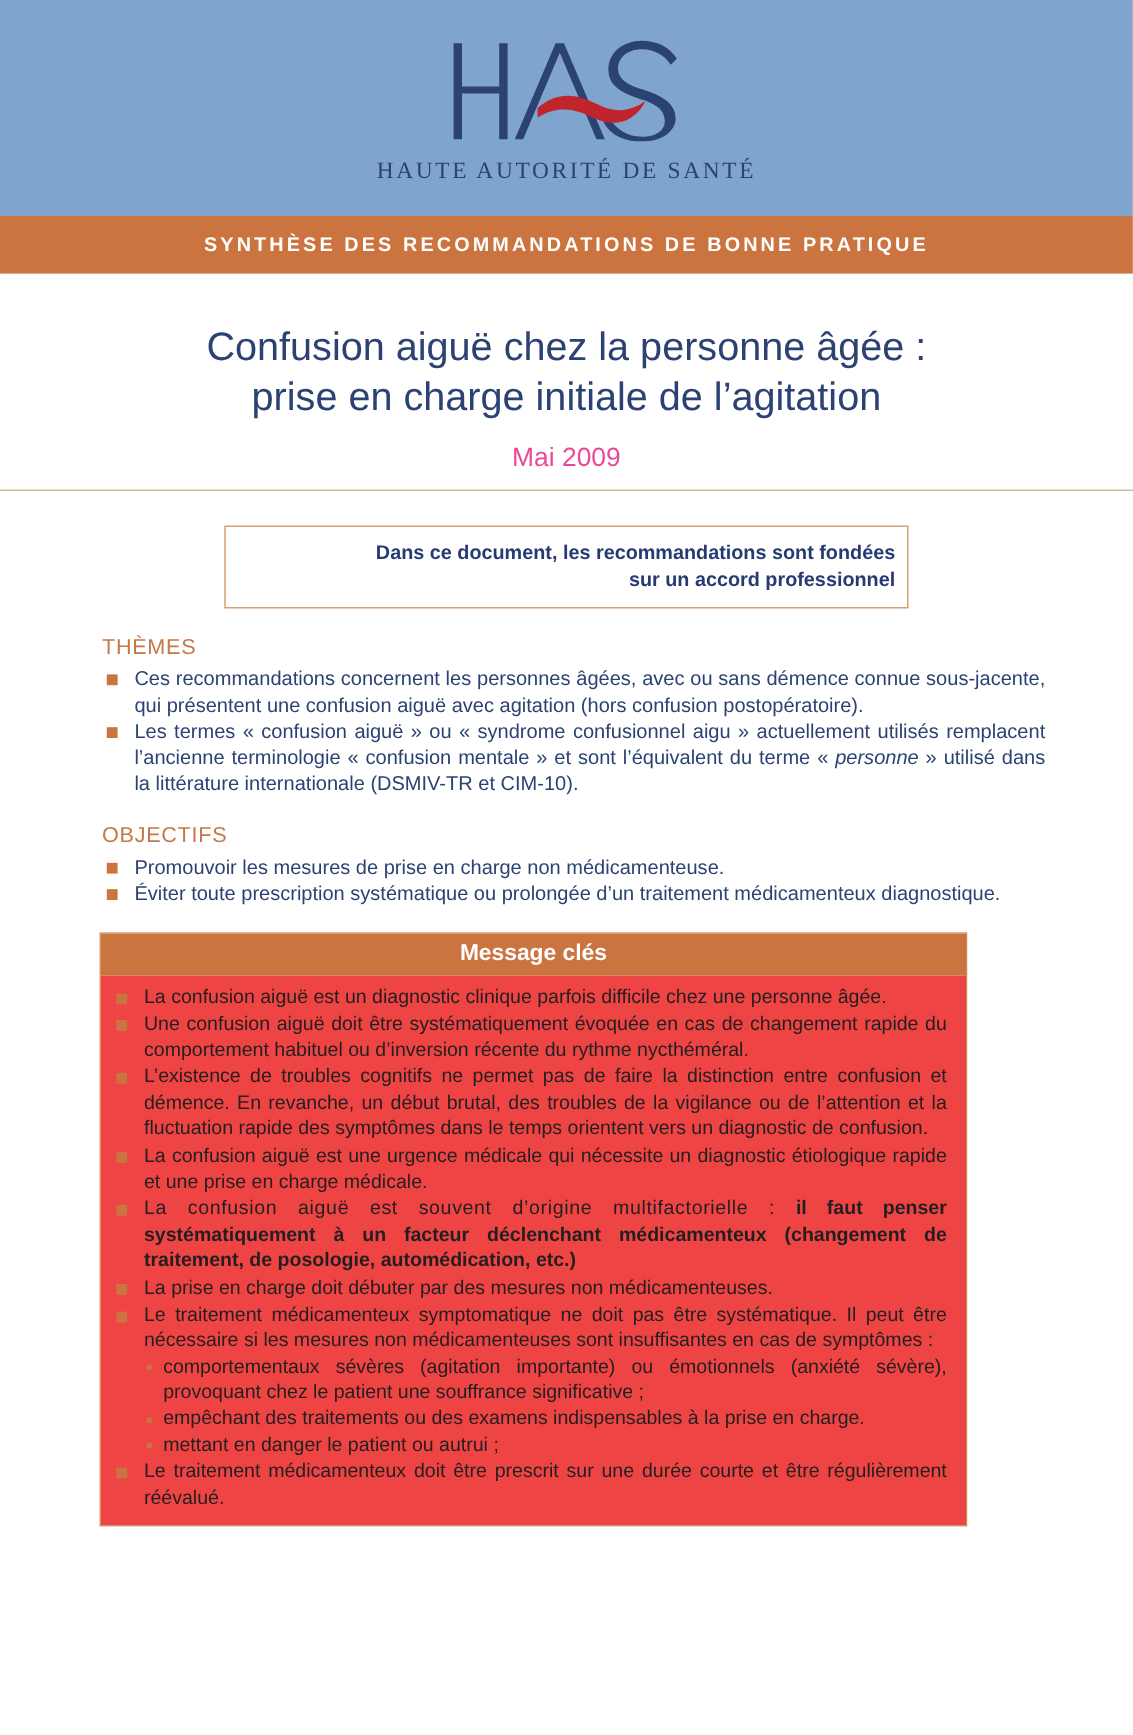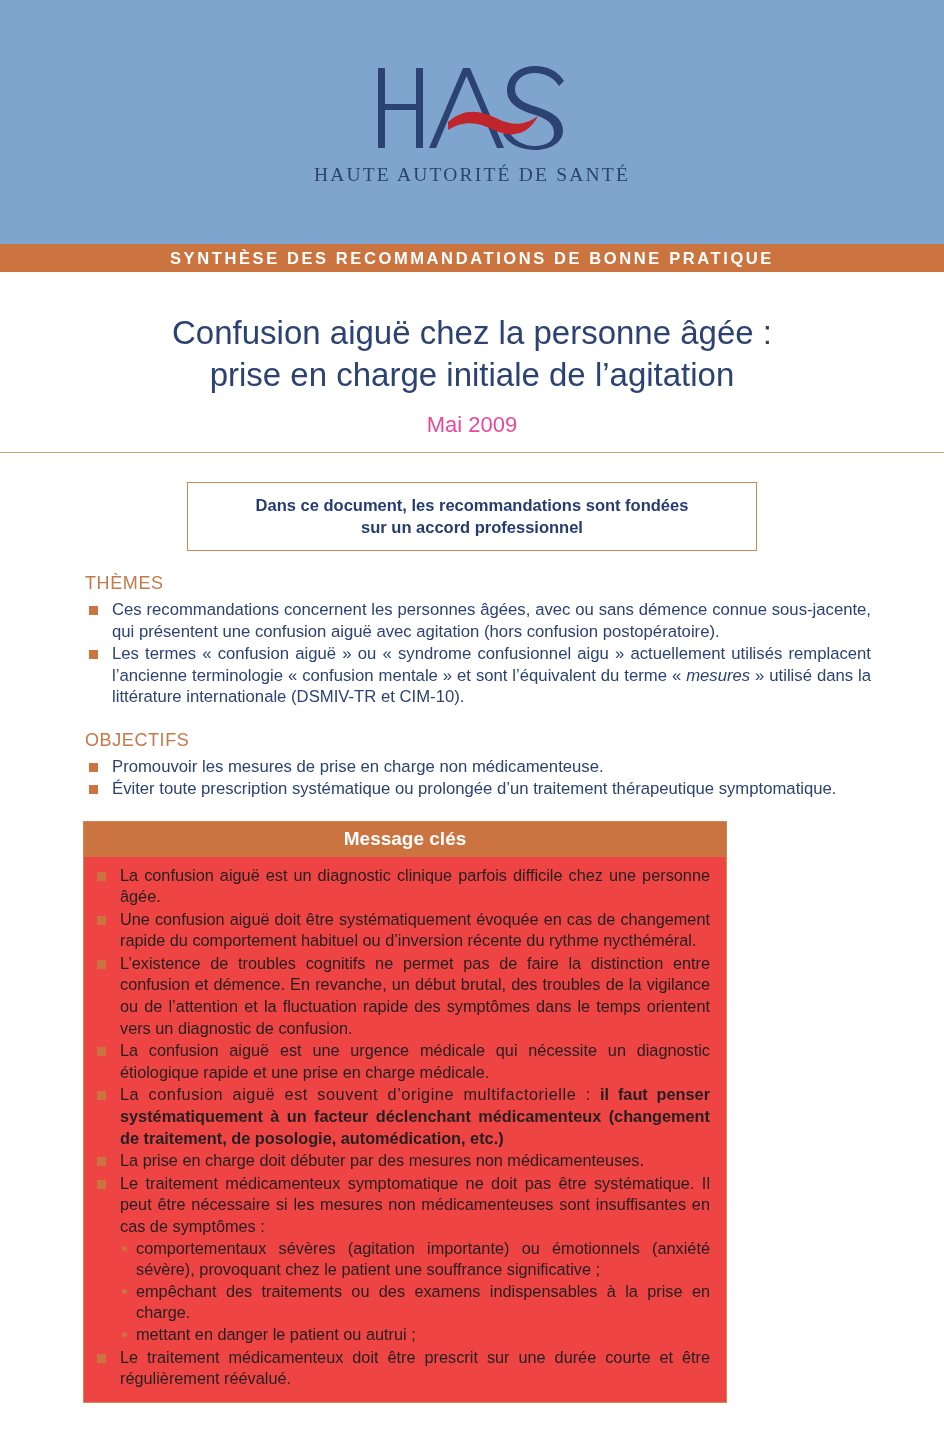--- a/index.html
+++ b/index.html
@@ -15,21 +15,21 @@
   }
   .page {
     position: relative;
     width: 944px;
     height: 1446px;
     box-sizing: border-box;
   }
 
   
   .logo-band {
-    height: 244px;
+    height: 180px;
     background: #7FA5CE;
     display: flex;
     flex-direction: column;
     align-items: center;
     justify-content: center;
   }
   .logo-wrap {
     display: flex;
     flex-direction: column;
     align-items: center;
@@ -46,21 +46,21 @@
     color: #2C4272;
     font-size: 19.5px;
     letter-spacing: 2.2px;
     font-family: "Liberation Serif", serif;
     font-weight: 400;
     white-space: nowrap;
   }
 
   
   .banner {
-    height: 28px;
+    height: 48px;
     background: #CC7440;
     display: flex;
     align-items: center;
     justify-content: center;
   }
   .banner-text {
     color: #ffffff;
     font-size: 16.5px;
     font-weight: bold;
     letter-spacing: 2.6px;
@@ -90,21 +90,21 @@
     text-align: center;
   }
 
   
   .note-box {
     margin: 29px auto 0 auto;
     width: 570px;
     border: 1px solid #CC8A50;
     box-sizing: border-box;
     padding: 11px 10px 12px 10px;
-    text-align: center;
+    text-align: right;
   }
   .note-line {
     color: #253B72;
     font-size: 16.5px;
     font-weight: bold;
     line-height: 22px;
   }
 
   
   .section {
@@ -138,21 +138,21 @@
     top: 7px;
     width: 9px;
     height: 9px;
     background: #CC7440;
   }
   .it { font-style: italic; }
 
   
   .keybox {
     margin: 21px 0 0 83px;
-    width: 644px;
+    width: 723px;
     border: 1px solid #CC8A50;
     box-sizing: border-box;
   }
   .keybox-header {
     background: #CC7440;
     color: #ffffff;
     font-size: 19px;
     font-weight: bold;
     text-align: center;
     padding: 6px 0 7px 0;
@@ -247,29 +247,29 @@
 
   <div class="note-box">
     <div class="note-line">Dans ce document, les recommandations sont fondées</div>
     <div class="note-line">sur un accord professionnel</div>
   </div>
 
   <div class="section">
     <div class="section-heading">THÈMES</div>
     <ul class="bullets">
       <li><span>Ces recommandations concernent les personnes âgées, avec ou sans démence connue sous-jacente, qui présentent une confusion aiguë avec agitation (hors confusion postopératoire).</span></li>
-      <li><span>Les termes « confusion aiguë » ou « syndrome confusionnel aigu » actuellement utilisés remplacent l’ancienne terminologie « confusion mentale » et sont l’équivalent du terme « </span><span class="it">mesures</span><span> » utilisé dans la littérature internationale (DSMIV-TR et CIM-10).</span></li>
+      <li><span>Les termes « confusion aiguë » ou « syndrome confusionnel aigu » actuellement utilisés remplacent l’ancienne terminologie « confusion mentale » et sont l’équivalent du terme « </span><span class="it">personne</span><span> » utilisé dans la littérature internationale (DSMIV-TR et CIM-10).</span></li>
     </ul>
   </div>
 
   <div class="section">
     <div class="section-heading">OBJECTIFS</div>
     <ul class="bullets">
       <li>Promouvoir les mesures de prise en charge non médicamenteuse.</li>
-      <li>Éviter toute prescription systématique ou prolongée d’un traitement thérapeutique symptomatique.</li>
+      <li>Éviter toute prescription systématique ou prolongée d’un traitement médicamenteux diagnostique.</li>
     </ul>
   </div>
 
   <div class="keybox">
     <div class="keybox-header">Message clés</div>
     <div class="keybox-body">
       <ul class="keylist">
         <li>La confusion aiguë est un diagnostic clinique parfois difficile chez une personne âgée.</li>
         <li>Une confusion aiguë doit être systématiquement évoquée en cas de changement rapide du comportement habituel ou d’inversion récente du rythme nycthéméral.</li>
         <li>L’existence de troubles cognitifs ne permet pas de faire la distinction entre confusion et démence. En revanche, un début brutal, des troubles de la vigilance ou de l’attention et la fluctuation rapide des symptômes dans le temps orientent vers un diagnostic de confusion.</li>

